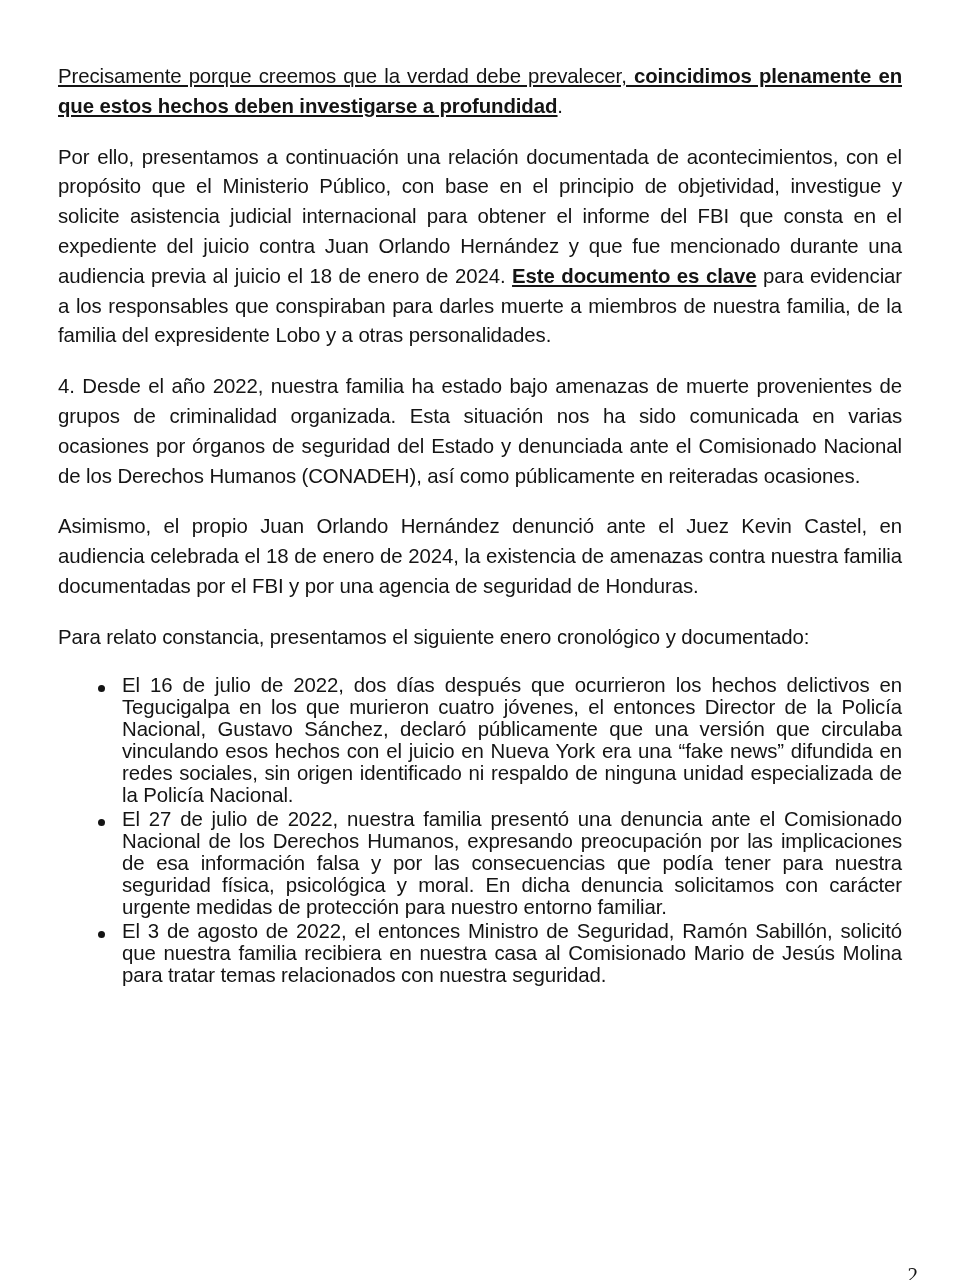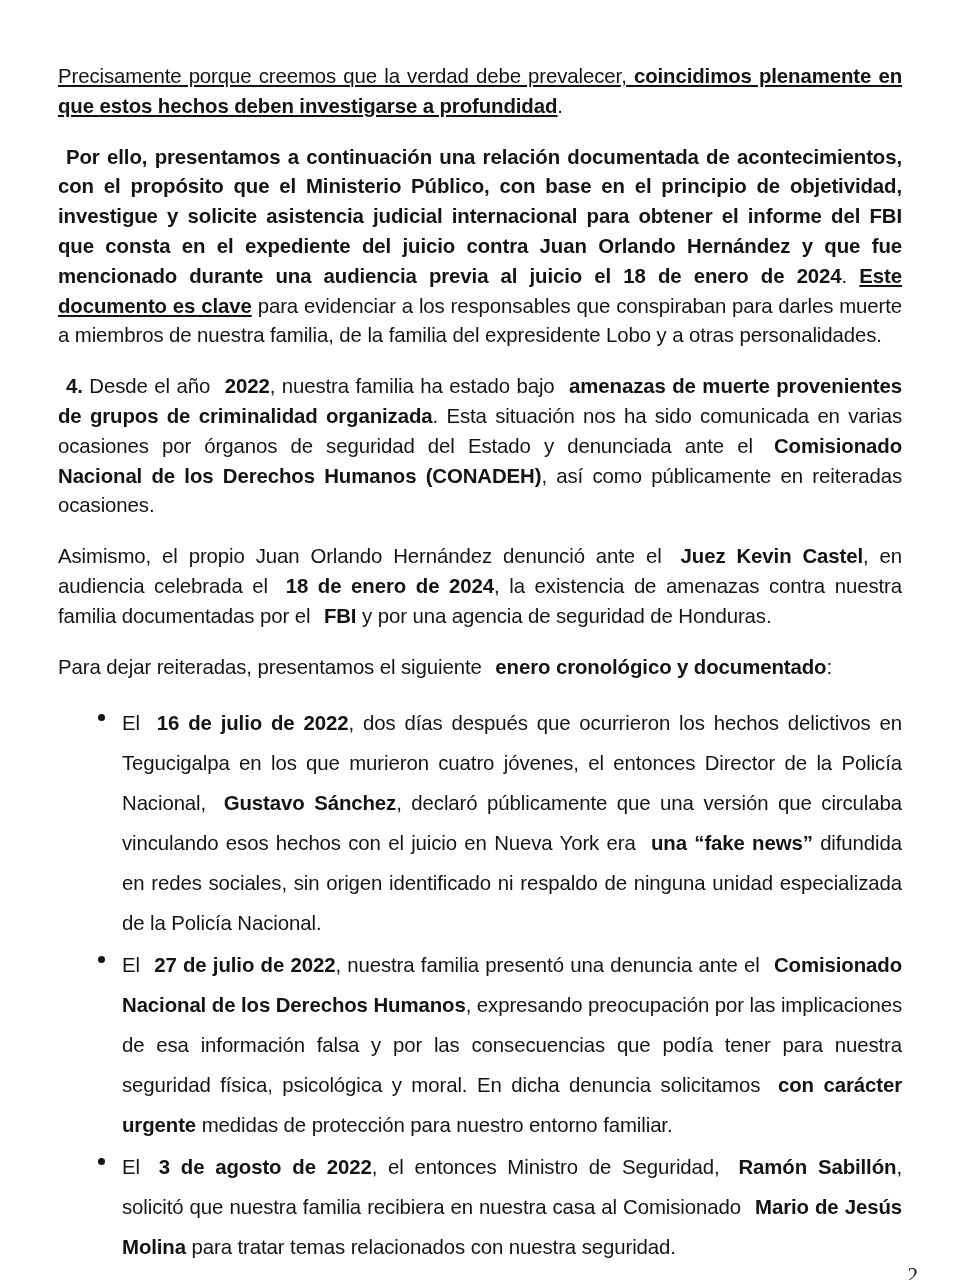--- a/index.html
+++ b/index.html
@@ -38,22 +38,21 @@
     text-align: justify;
     text-justify: inter-word;
     margin: 0 0 21px 0;
     letter-spacing: -0.1px;
     word-spacing: 0px;
     -webkit-hyphens: none;
     hyphens: none;
   }
 
   b, .b {
-    font-weight: bold;
-    margin-left: 8px;
+    font-weight: normal;
   }
 
   u, .u {
     text-decoration: underline;
     text-underline-offset: 2px;
     text-decoration-thickness: 1.6px;
   }
 
   .bu {
     font-weight: bold;
@@ -75,21 +74,21 @@
 
   ul.bullets {
     list-style: none;
     margin: 0;
     padding: 0;
   }
   ul.bullets > li {
     position: relative;
     padding-left: 64px;
     font-size: 20.4px;
-    line-height: 40px;
+    line-height: 22px;
     text-align: justify;
     text-justify: inter-word;
     margin: 0 0 2px 0;
     letter-spacing: -0.1px;
     -webkit-hyphens: none;
     hyphens: none;
   }
   ul.bullets > li .marker {
     position: absolute;
     left: 40px;
@@ -117,21 +116,21 @@
   <div id="content">
 
     <p class="para para-underlined"><span class="u">Precisamente porque creemos que la verdad debe prevalecer, </span><span class="bu">coincidimos plenamente en que estos hechos deben investigarse a profundidad</span><span class="nounderline">.</span></p>
 
     <p class="para"><span class="b">Por ello, presentamos a continuación una relación documentada de acontecimientos, con el propósito que el Ministerio Público, con base en el principio de objetividad, investigue y solicite asistencia judicial internacional para obtener el informe del FBI que consta en el expediente del juicio contra Juan Orlando Hernández y que fue mencionado durante una audiencia previa al juicio el 18 de enero de 2024</span><span class="nounderline">. </span><span class="bu">Este documento es clave</span><span class="nounderline"> para evidenciar a los responsables que conspiraban para darles muerte a miembros de nuestra familia, de la familia del expresidente Lobo y a otras personalidades.</span></p>
 
     <p class="para"><span class="b">4.</span><span class="nounderline"> Desde el año </span><span class="b">2022</span><span class="nounderline">, nuestra familia ha estado bajo </span><span class="b">amenazas de muerte provenientes de grupos de criminalidad organizada</span><span class="nounderline">. Esta situación nos ha sido comunicada en varias ocasiones por órganos de seguridad del Estado y denunciada ante el </span><span class="b">Comisionado Nacional de los Derechos Humanos (CONADEH)</span><span class="nounderline">, así como públicamente en reiteradas ocasiones.</span></p>
 
     <p class="para"><span class="nounderline">Asimismo, el propio Juan Orlando Hernández denunció ante el </span><span class="b">Juez Kevin Castel</span><span class="nounderline">, en audiencia celebrada el </span><span class="b">18 de enero de 2024</span><span class="nounderline">, la existencia de amenazas contra nuestra familia documentadas por el </span><span class="b">FBI</span><span class="nounderline"> y por una agencia de seguridad de Honduras.</span></p>
 
-    <p class="para"><span class="nounderline">Para dejar reiteradas, presentamos el siguiente </span><span class="b">enero cronológico y documentado</span><span class="nounderline">:</span></p>
+    <p class="para"><span class="nounderline">Para relato constancia, presentamos el siguiente </span><span class="b">enero cronológico y documentado</span><span class="nounderline">:</span></p>
 
     <ul class="bullets">
       <li>
         <span class="marker"></span>
       <span class="nounderline">El </span><span class="b">16 de julio de 2022</span><span class="nounderline">,  dos días después que ocurrieron los hechos delictivos en Tegucigalpa en los que murieron cuatro jóvenes, el entonces Director de la Policía Nacional, </span><span class="b">Gustavo Sánchez</span><span class="nounderline">, declaró públicamente que una versión que circulaba vinculando esos hechos con el juicio en Nueva York era </span><span class="b">una “fake news”</span><span class="nounderline"> difundida en redes sociales, sin origen identificado ni respaldo de ninguna unidad especializada de la Policía Nacional.</span></li>
       <li>
         <span class="marker"></span>
       <span class="nounderline">El </span><span class="b">27 de julio de 2022</span><span class="nounderline">, nuestra familia presentó una denuncia ante el </span><span class="b">Comisionado Nacional de los Derechos Humanos</span><span class="nounderline">, expresando preocupación por las implicaciones de esa información falsa y por las consecuencias que podía tener para nuestra seguridad física, psicológica y moral. En dicha denuncia solicitamos </span><span class="b">con carácter urgente</span><span class="nounderline"> medidas de protección para nuestro entorno familiar.</span></li>
       <li>
         <span class="marker"></span>

